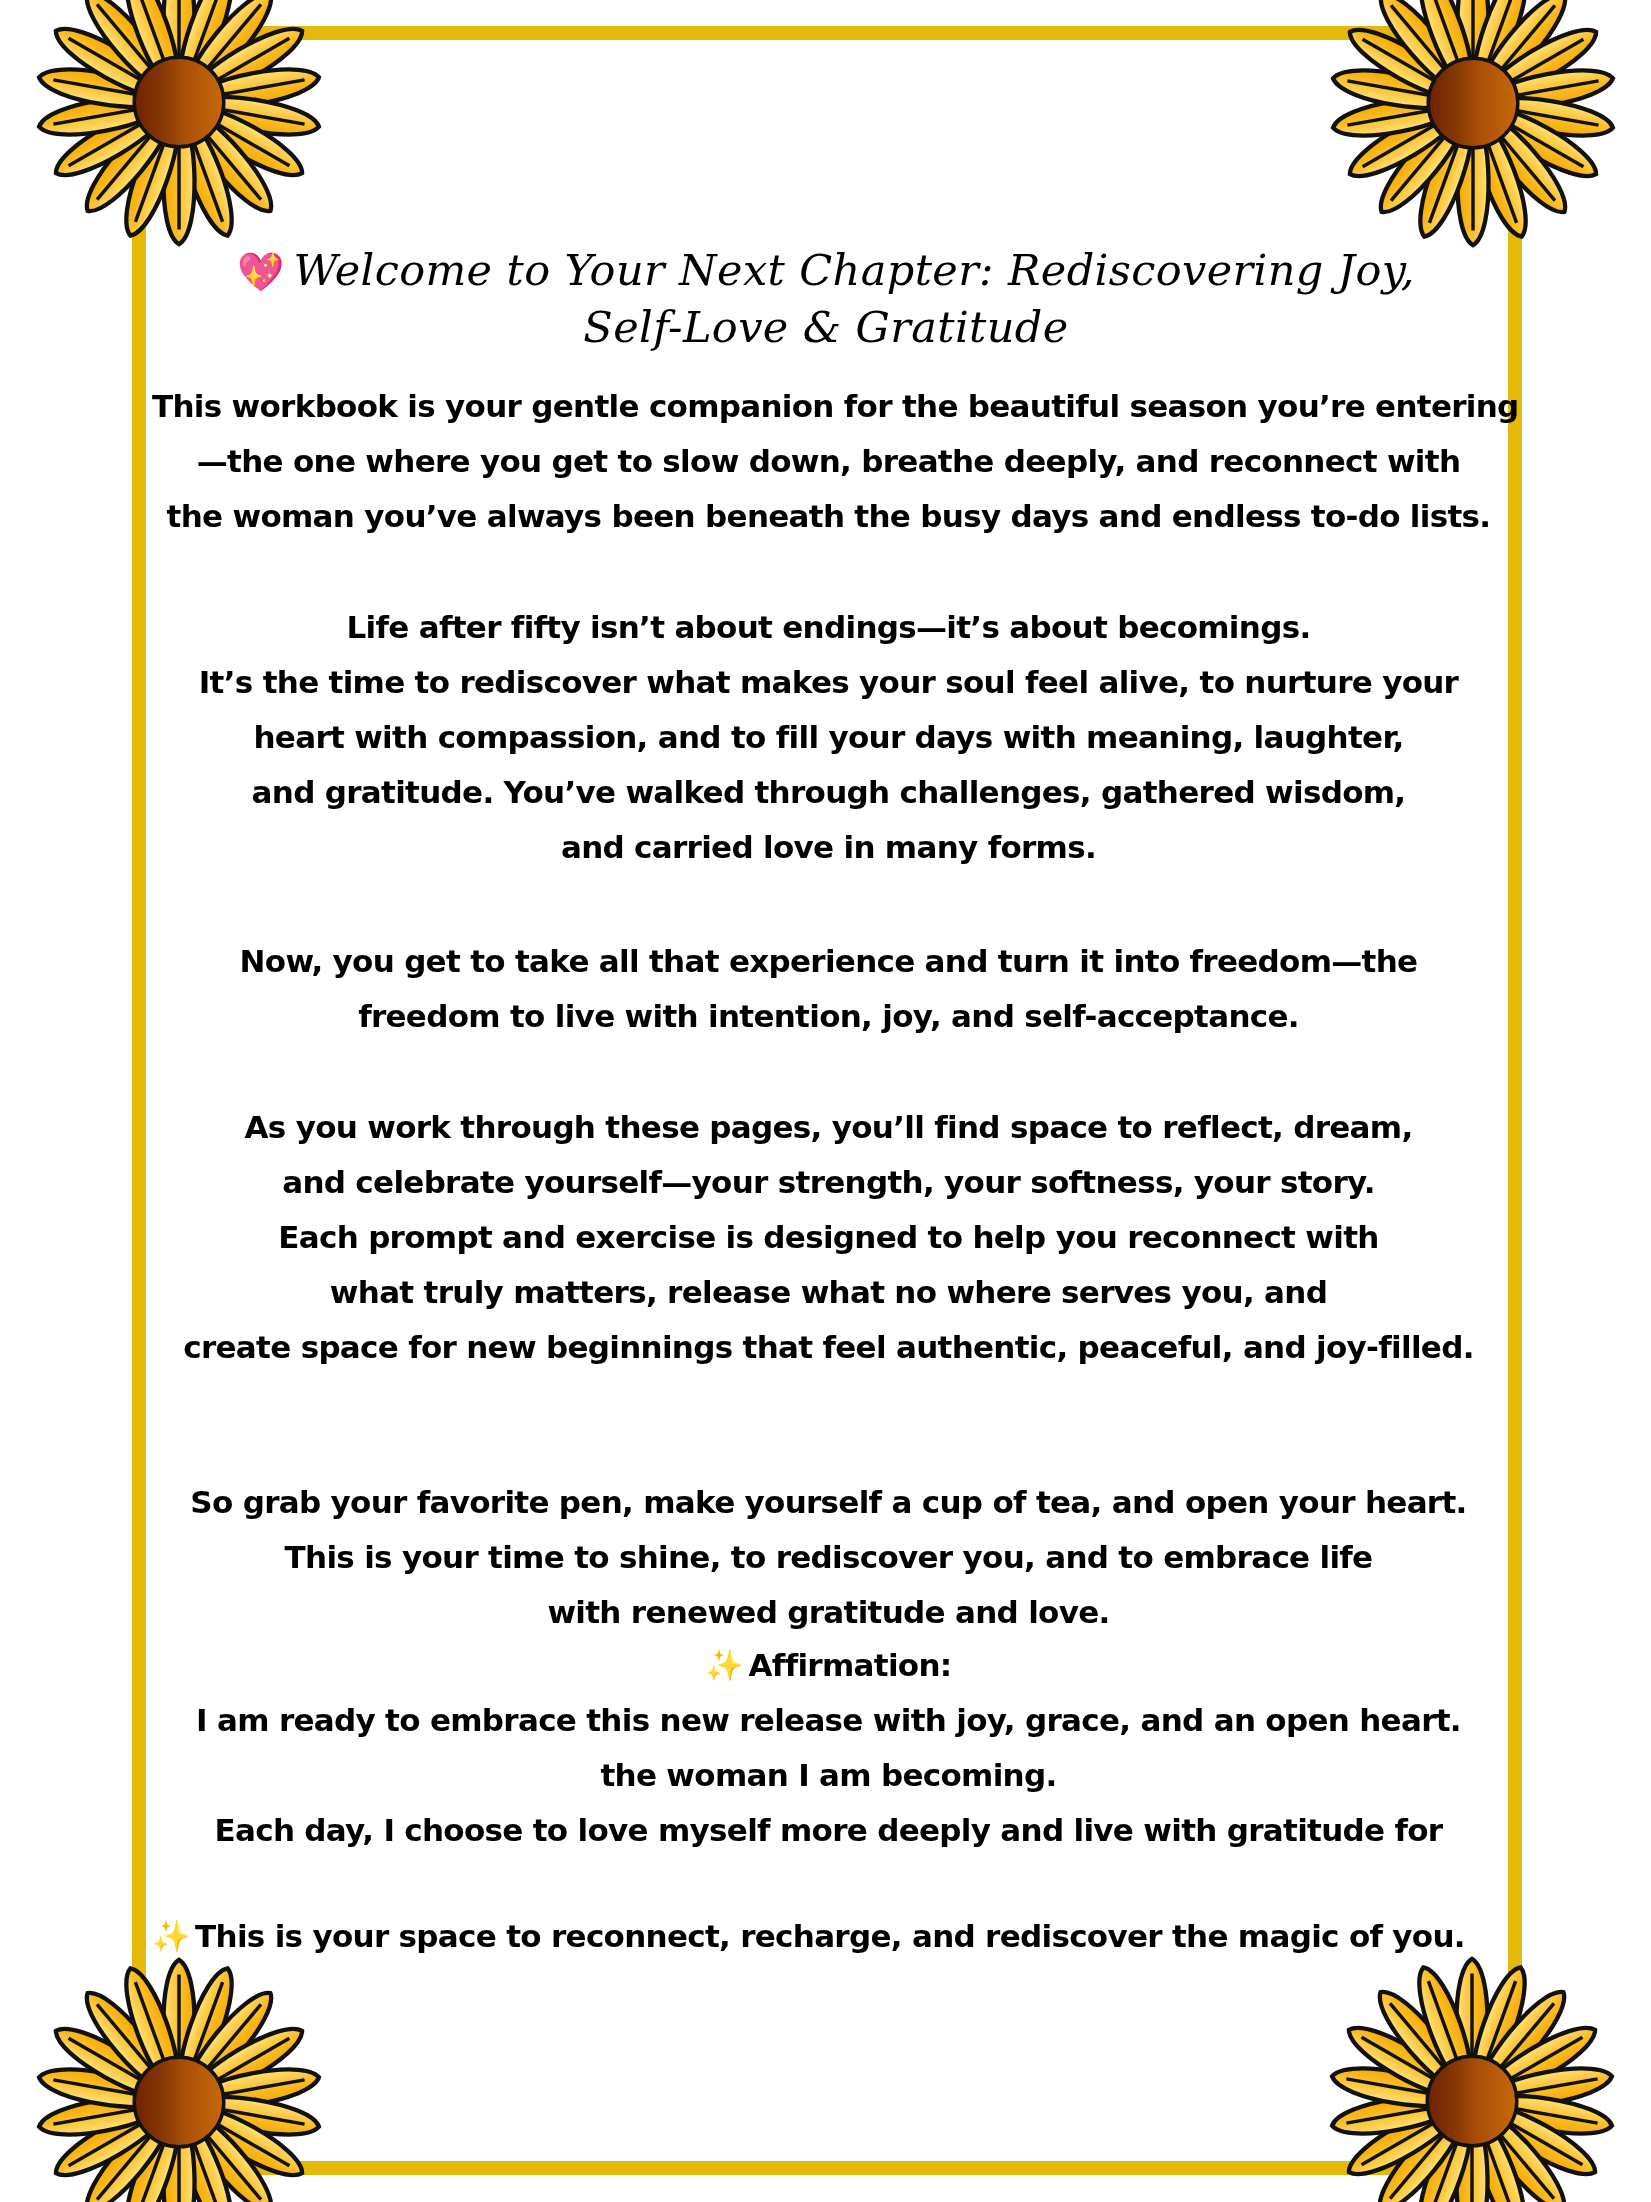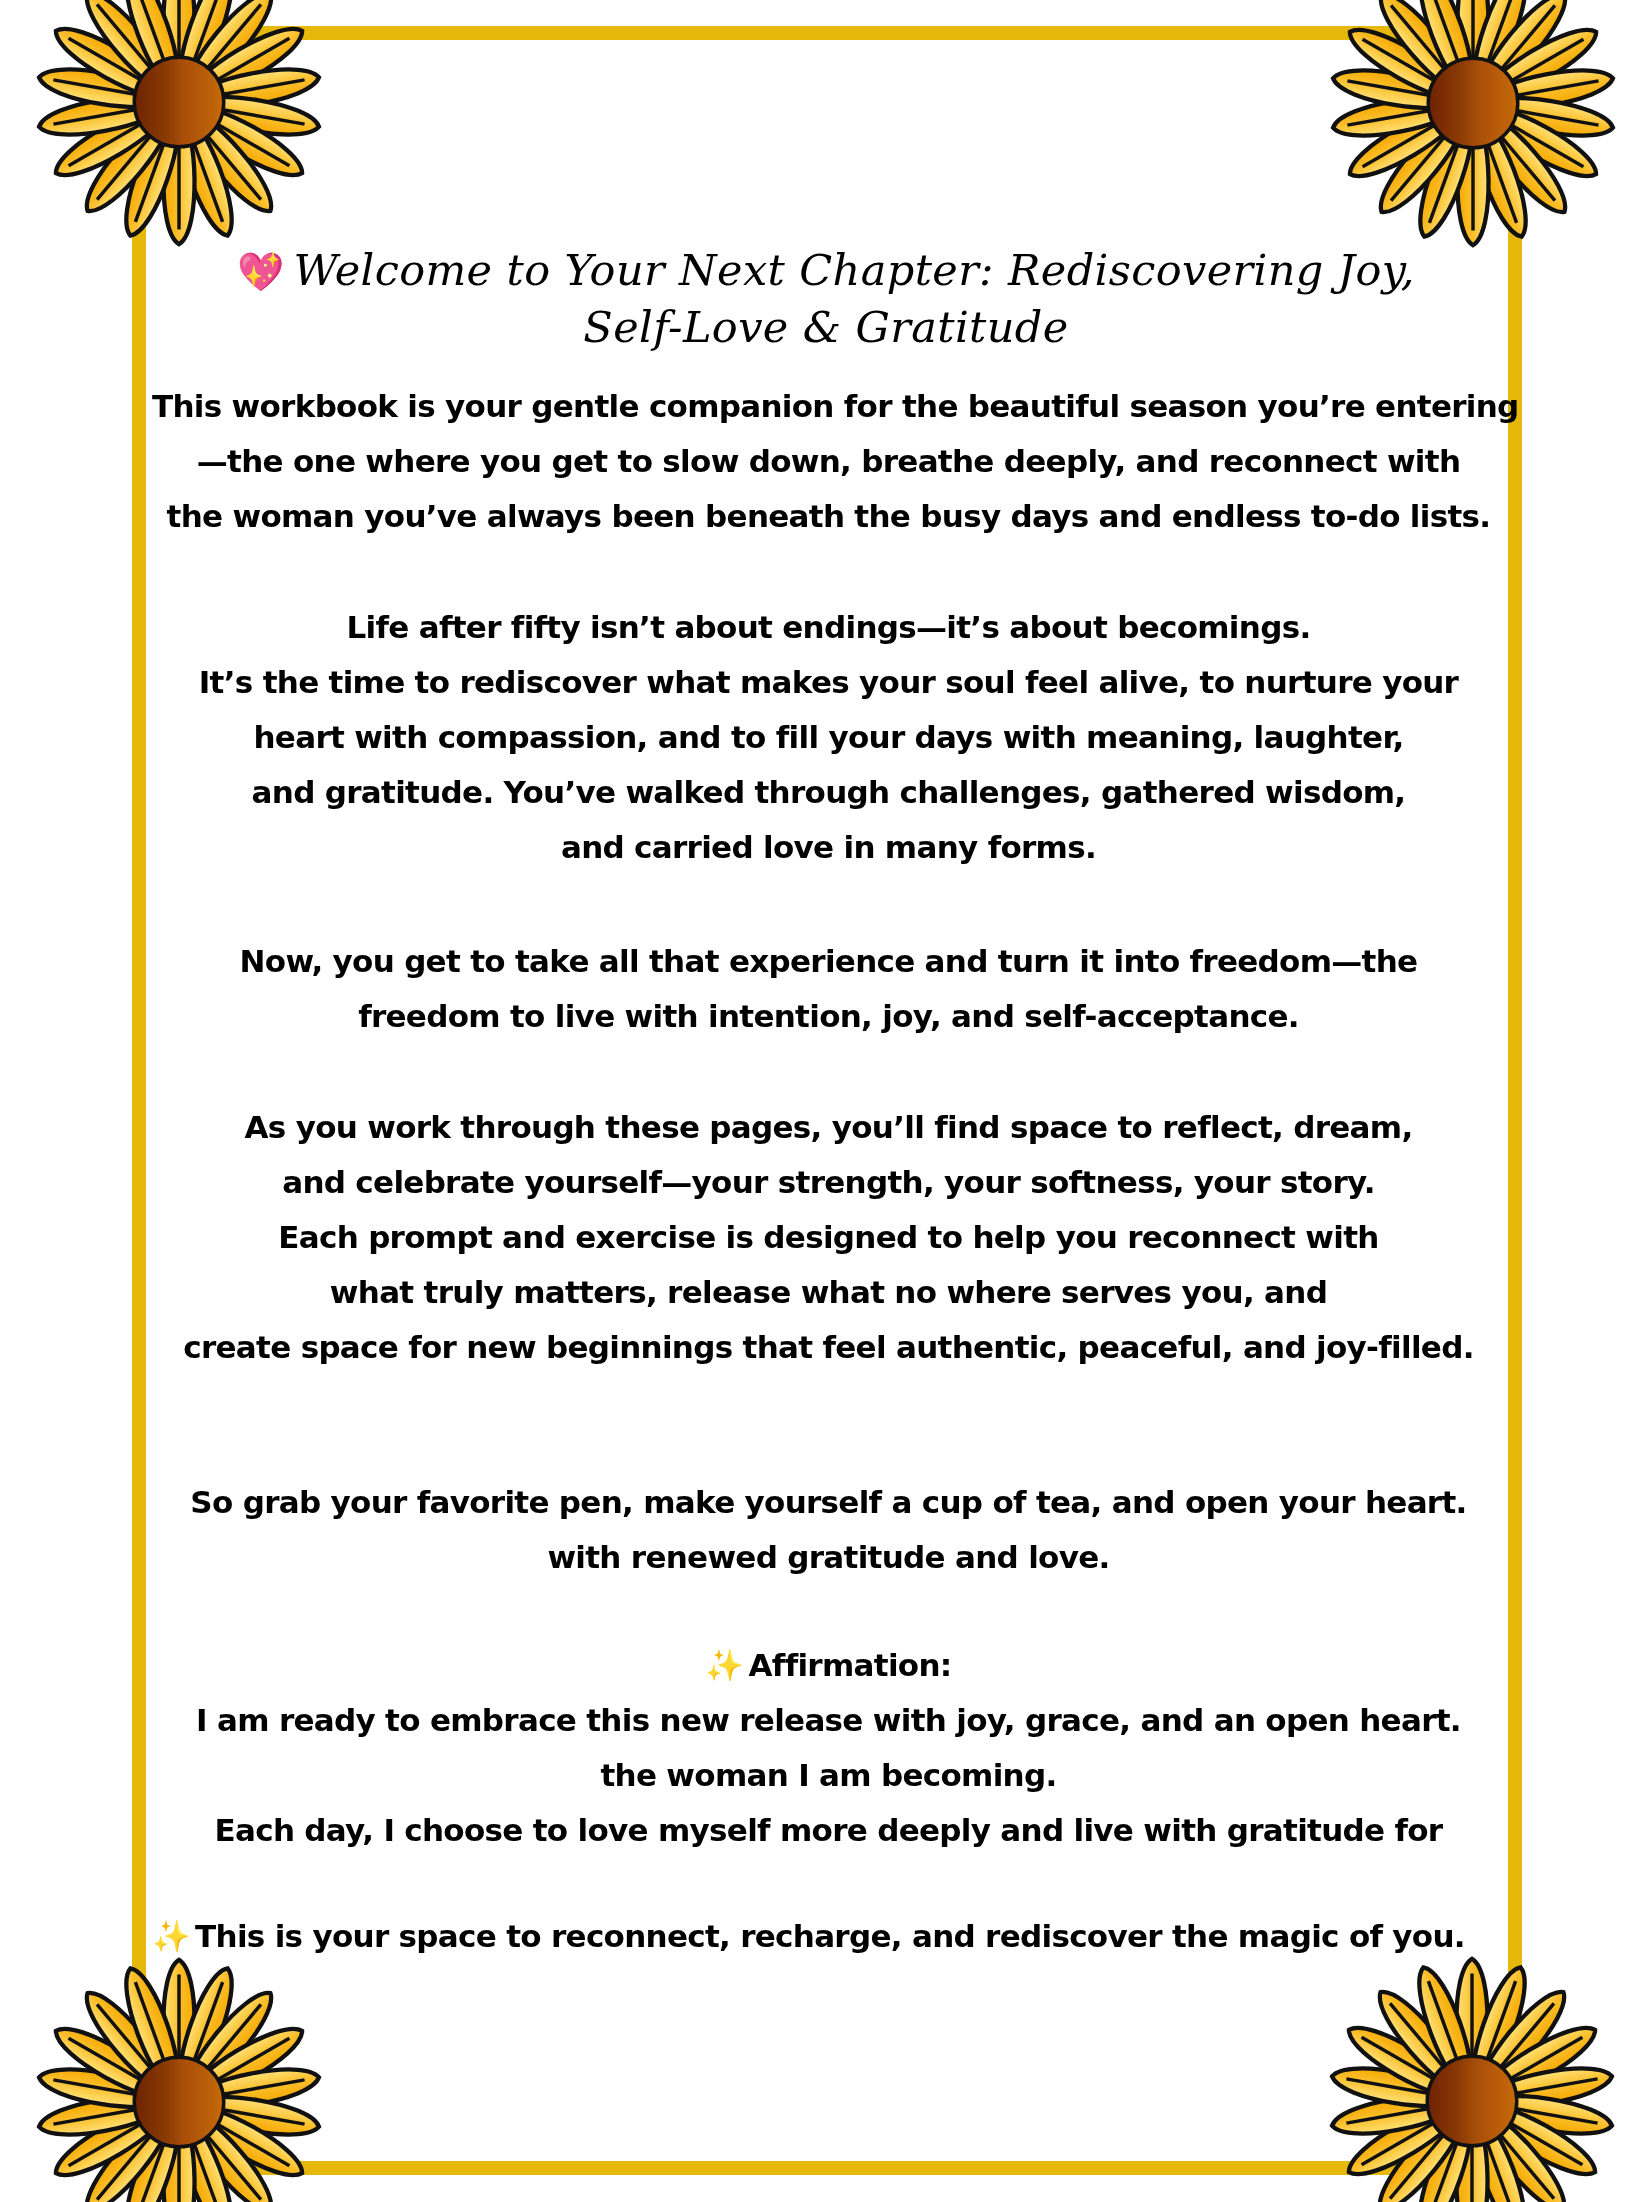--- a/index.html
+++ b/index.html
@@ -130,20 +130,21 @@
 <div class="body" style="top:1100px">
   <span class="line">As you work through these pages, you’ll find space to reflect, dream,</span>
   <span class="line">and celebrate yourself—your strength, your softness, your story.</span>
   <span class="line">Each prompt and exercise is designed to help you reconnect with</span>
   <span class="line">what truly matters, release what no where serves you, and</span>
   <span class="line">create space for new beginnings that feel authentic, peaceful, and joy-filled.</span>
 </div>
 
 <div class="body" style="top:1475px">
   <span class="line">So grab your favorite pen, make yourself a cup of tea, and open your heart.</span>
+  <span class="line">This is your time to shine, to rediscover you, and to embrace life</span>
   <span class="line">with renewed gratitude and love.</span>
 </div>
 
 <div class="body" style="top:1638px">
   <span class="line aff-title">
     <span class="sparkle">✨</span><span>Affirmation:</span>
   </span>
   <span class="line">I am ready to embrace this new release with joy, grace, and an open heart.</span>
   <span class="line">the woman I am becoming.</span>
   <span class="line">Each day, I choose to love myself more deeply and live with gratitude for</span>

